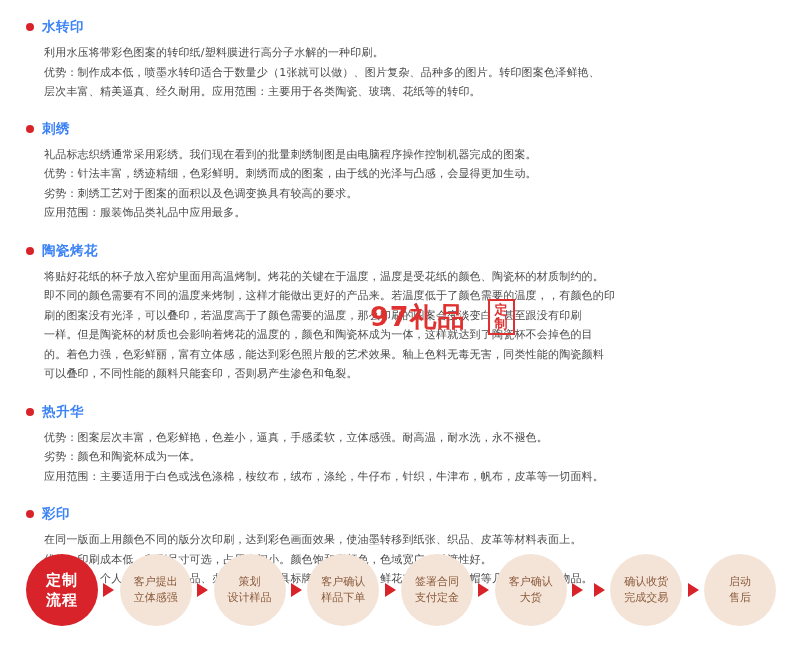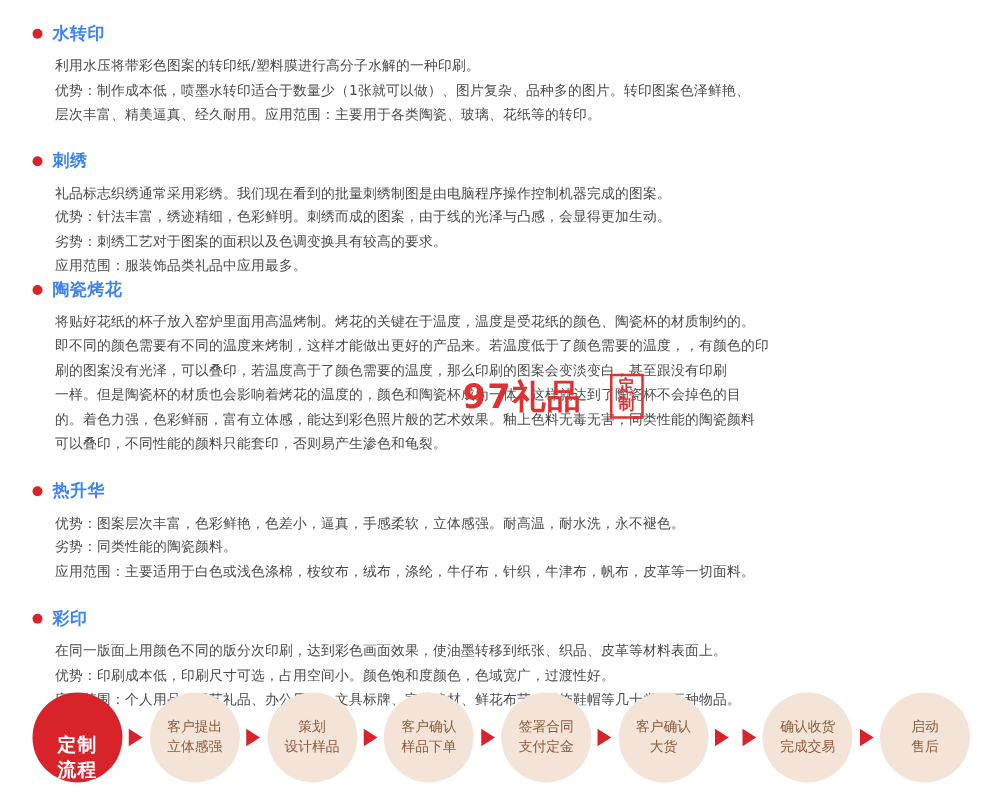--- a/index.html
+++ b/index.html
@@ -49,21 +49,21 @@
   }
   .line {
     font-size: 11px;
     line-height: 19.5px;
     color: #4a4a4a;
     letter-spacing: 0.2px;
     text-align: justify;
   }
   .s1 { margin-top: 18px; }
   .s2 { margin-top: 18px; }
-  .s3 { }
+  .s3 { margin-top: 19px; }
   .s4 { margin-top: 19px; }
   .s5 { margin-top: 19px; }
 
   
   .stamp {
     position: absolute;
     left: 370px;
     top: 281px;
     display: flex;
     align-items: center;
@@ -99,21 +99,21 @@
   }
   .flow-badge {
     width: 72px;
     height: 72px;
     border-radius: 50%;
     background: #d8232a;
     color: #ffffff;
     display: flex;
     flex-direction: column;
     align-items: center;
-    justify-content: flex-end;
+    justify-content: center;
     font-size: 15px;
     font-weight: bold;
     line-height: 20px;
     flex: 0 0 auto;
     letter-spacing: 1px;
   }
   .flow-step {
     width: 72px;
     height: 72px;
     border-radius: 50%;
@@ -187,21 +187,21 @@
     </div>
   </div>
 
   <div class="section s4">
     <div class="sec-head">
       <span class="bullet"></span>
       <span class="sec-title">热升华</span>
     </div>
     <div class="body-lines">
       <div class="line">优势：图案层次丰富，色彩鲜艳，色差小，逼真，手感柔软，立体感强。耐高温，耐水洗，永不褪色。</div>
-      <div class="line">劣势：同类性能的陶瓷颜料。</div>
+      <div class="line">劣势：颜色和陶瓷杯成为一体。</div>
       <div class="line">应用范围：主要适用于白色或浅色涤棉，桉纹布，绒布，涤纶，牛仔布，针织，牛津布，帆布，皮革等一切面料。</div>
     </div>
   </div>
 
   <div class="section s5">
     <div class="sec-head">
       <span class="bullet"></span>
       <span class="sec-title">彩印</span>
     </div>
     <div class="body-lines">

